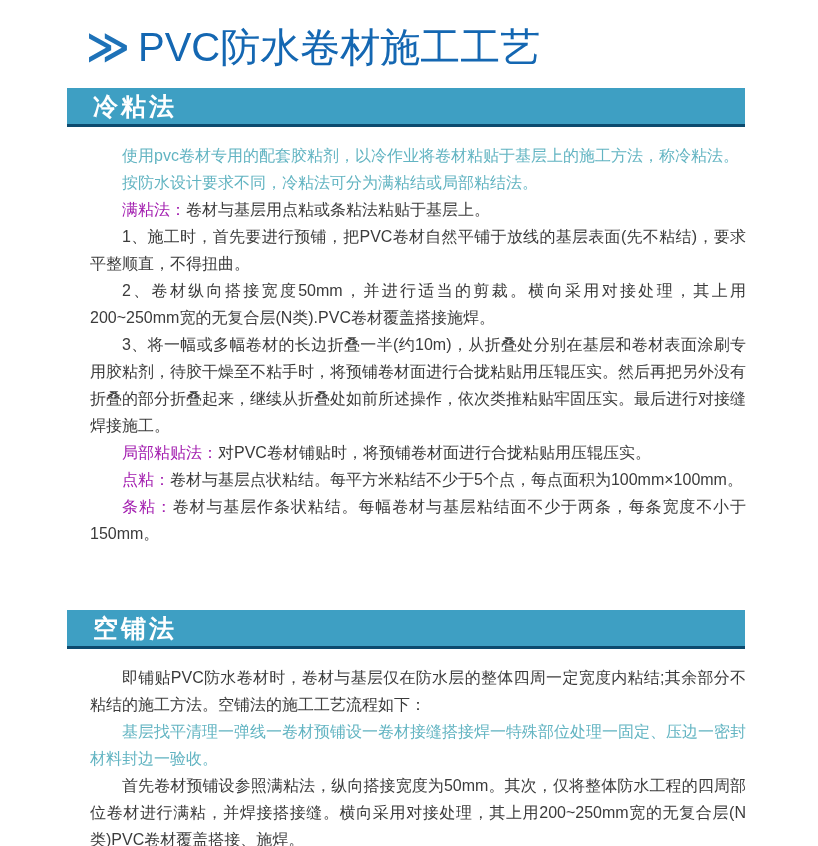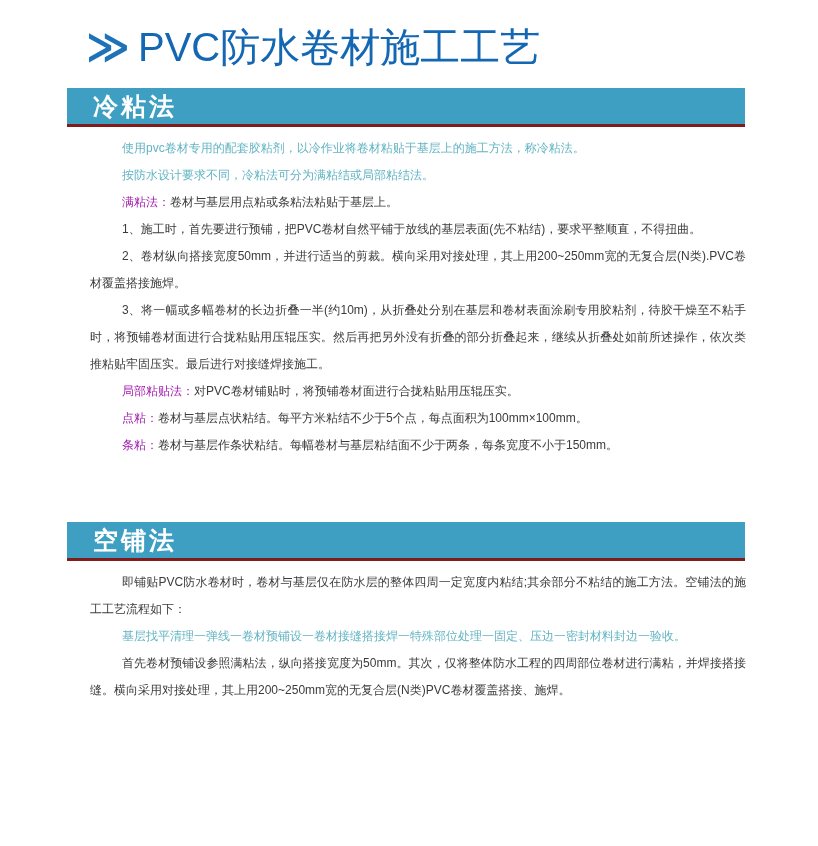--- a/index.html
+++ b/index.html
@@ -33,34 +33,34 @@
     font-weight: normal;
     line-height: 1.1;
     white-space: nowrap;
   }
   .section-bar {
     margin: 12px 0 0 67px;
     width: 678px;
     height: 39px;
     box-sizing: border-box;
     background: #3e9fc3;
-    border-bottom: 3px solid #7f1d1d;
+    border-bottom: 3px solid #0c4a6e;
     display: flex;
     align-items: center;
     padding-left: 26px;
   }
   .bar-label {
     color: #ffffff;
     font-size: 25px;
     font-weight: bold;
     letter-spacing: 3px;
   }
   .content {
-    margin: 8px 72px 0 90px;
-    font-size: 12px;
+    margin: 15px 72px 0 90px;
+    font-size: 16px;
     line-height: 27px;
     color: #3b3b3b;
     text-align: justify;
   }
   .content p { margin: 0; }
   .indent { text-indent: 32px; }
   .teal { color: #62b4c2; }
   .lead { color: #a21caf; }
   .bar-2 { margin-top: 63px; }
 </style>

